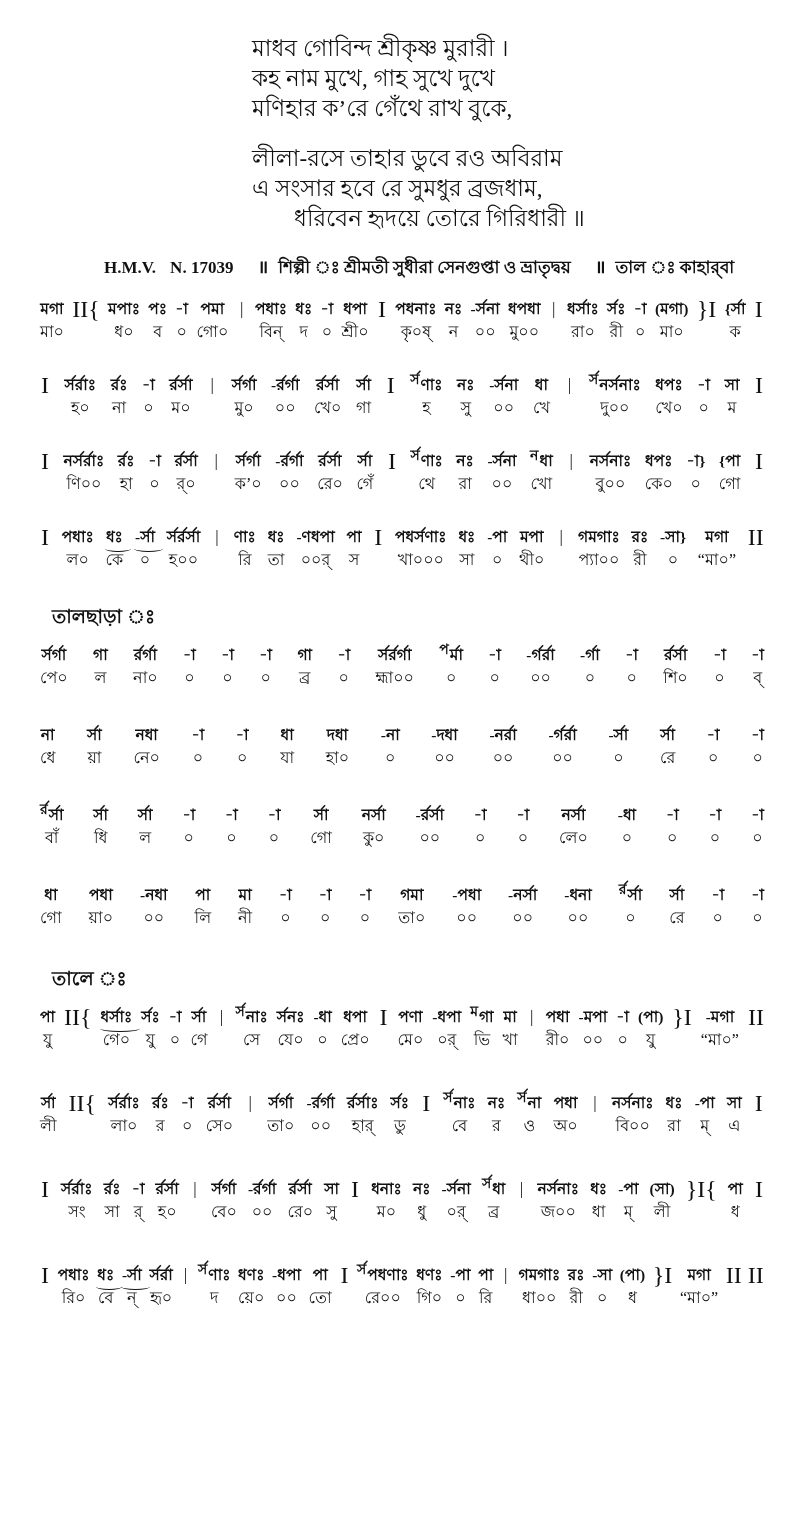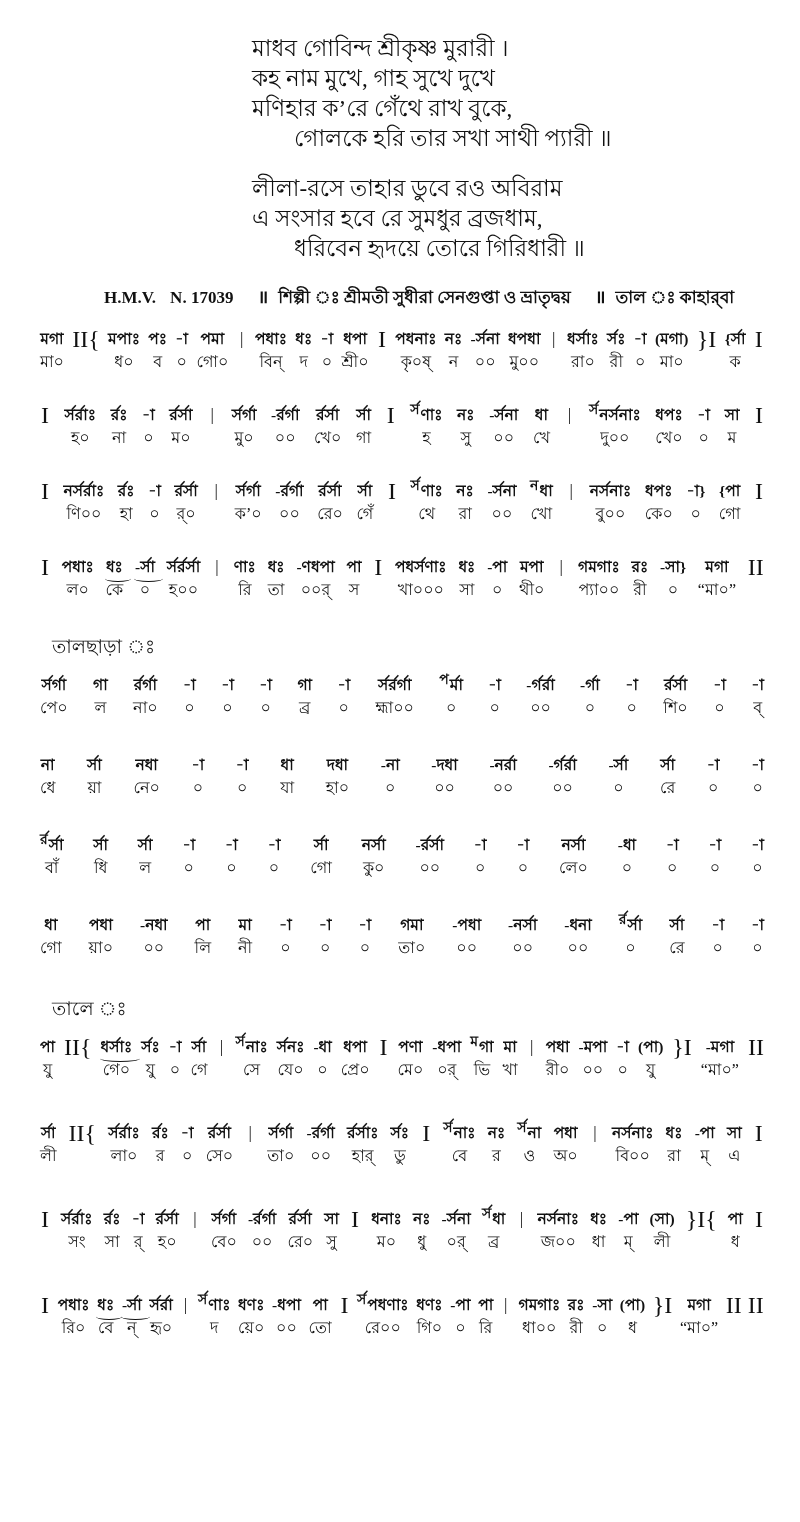--- a/index.html
+++ b/index.html
@@ -29,21 +29,21 @@
     font-size:17px;
     font-weight:bold;
     white-space:nowrap;
   }
   .record-line .seg{margin-right:14px;}
   .record-line .dsep{font-size:18px;margin:0 10px;}
   
   .sections{margin-top:16px;}
   .section{margin-bottom:6px;}
   .section-title{
-    font-size:19px;font-weight:normal;
+    font-size:19px;font-weight:bold;
     margin:26px 0 10px 12px;
   }
   .section.first .notation-line{margin-bottom:30px;}
   .section.free .notation-line{margin-bottom:34px;}
   .section.taal .notation-line{margin-bottom:40px;}
   .notation-line{
     display:flex;
     justify-content:space-between;
     align-items:flex-end;
   }
@@ -86,21 +86,20 @@
 </head>
 <body>
 
 <div class="page">
 
   <div class="lyrics">
     <div class="stanza">
       <div class="lyr-line">মাধব গোবিন্দ শ্রীকৃষ্ণ মুরারী ।</div>
       <div class="lyr-line">কহ নাম মুখে, গাহ সুখে দুখে</div>
       <div class="lyr-line">মণিহার ক’রে গেঁথে রাখ বুকে,</div>
-      <div class="lyr-line indent">গোলকে হরি তার সখা সাথী প্যারী ॥</div>
     </div>
     <div class="stanza">
       <div class="lyr-line">লীলা-রসে তাহার ডুবে রও অবিরাম</div>
       <div class="lyr-line">এ সংসার হবে রে সুমধুর ব্রজধাম,</div>
       <div class="lyr-line indent">ধরিবেন হৃদয়ে তোরে গিরিধারী ॥</div>
     </div>
   </div>
 
   <div class="record-line">
     <span class="seg">H.M.V.</span><span class="seg">N. 17039</span><span class="dsep">॥</span><span class="seg">শিল্পী ঃ শ্রীমতী সুধীরা সেনগুপ্তা ও ভ্রাতৃদ্বয়</span><span class="dsep">॥</span><span class="seg">তাল ঃ কাহার্‌বা</span>

